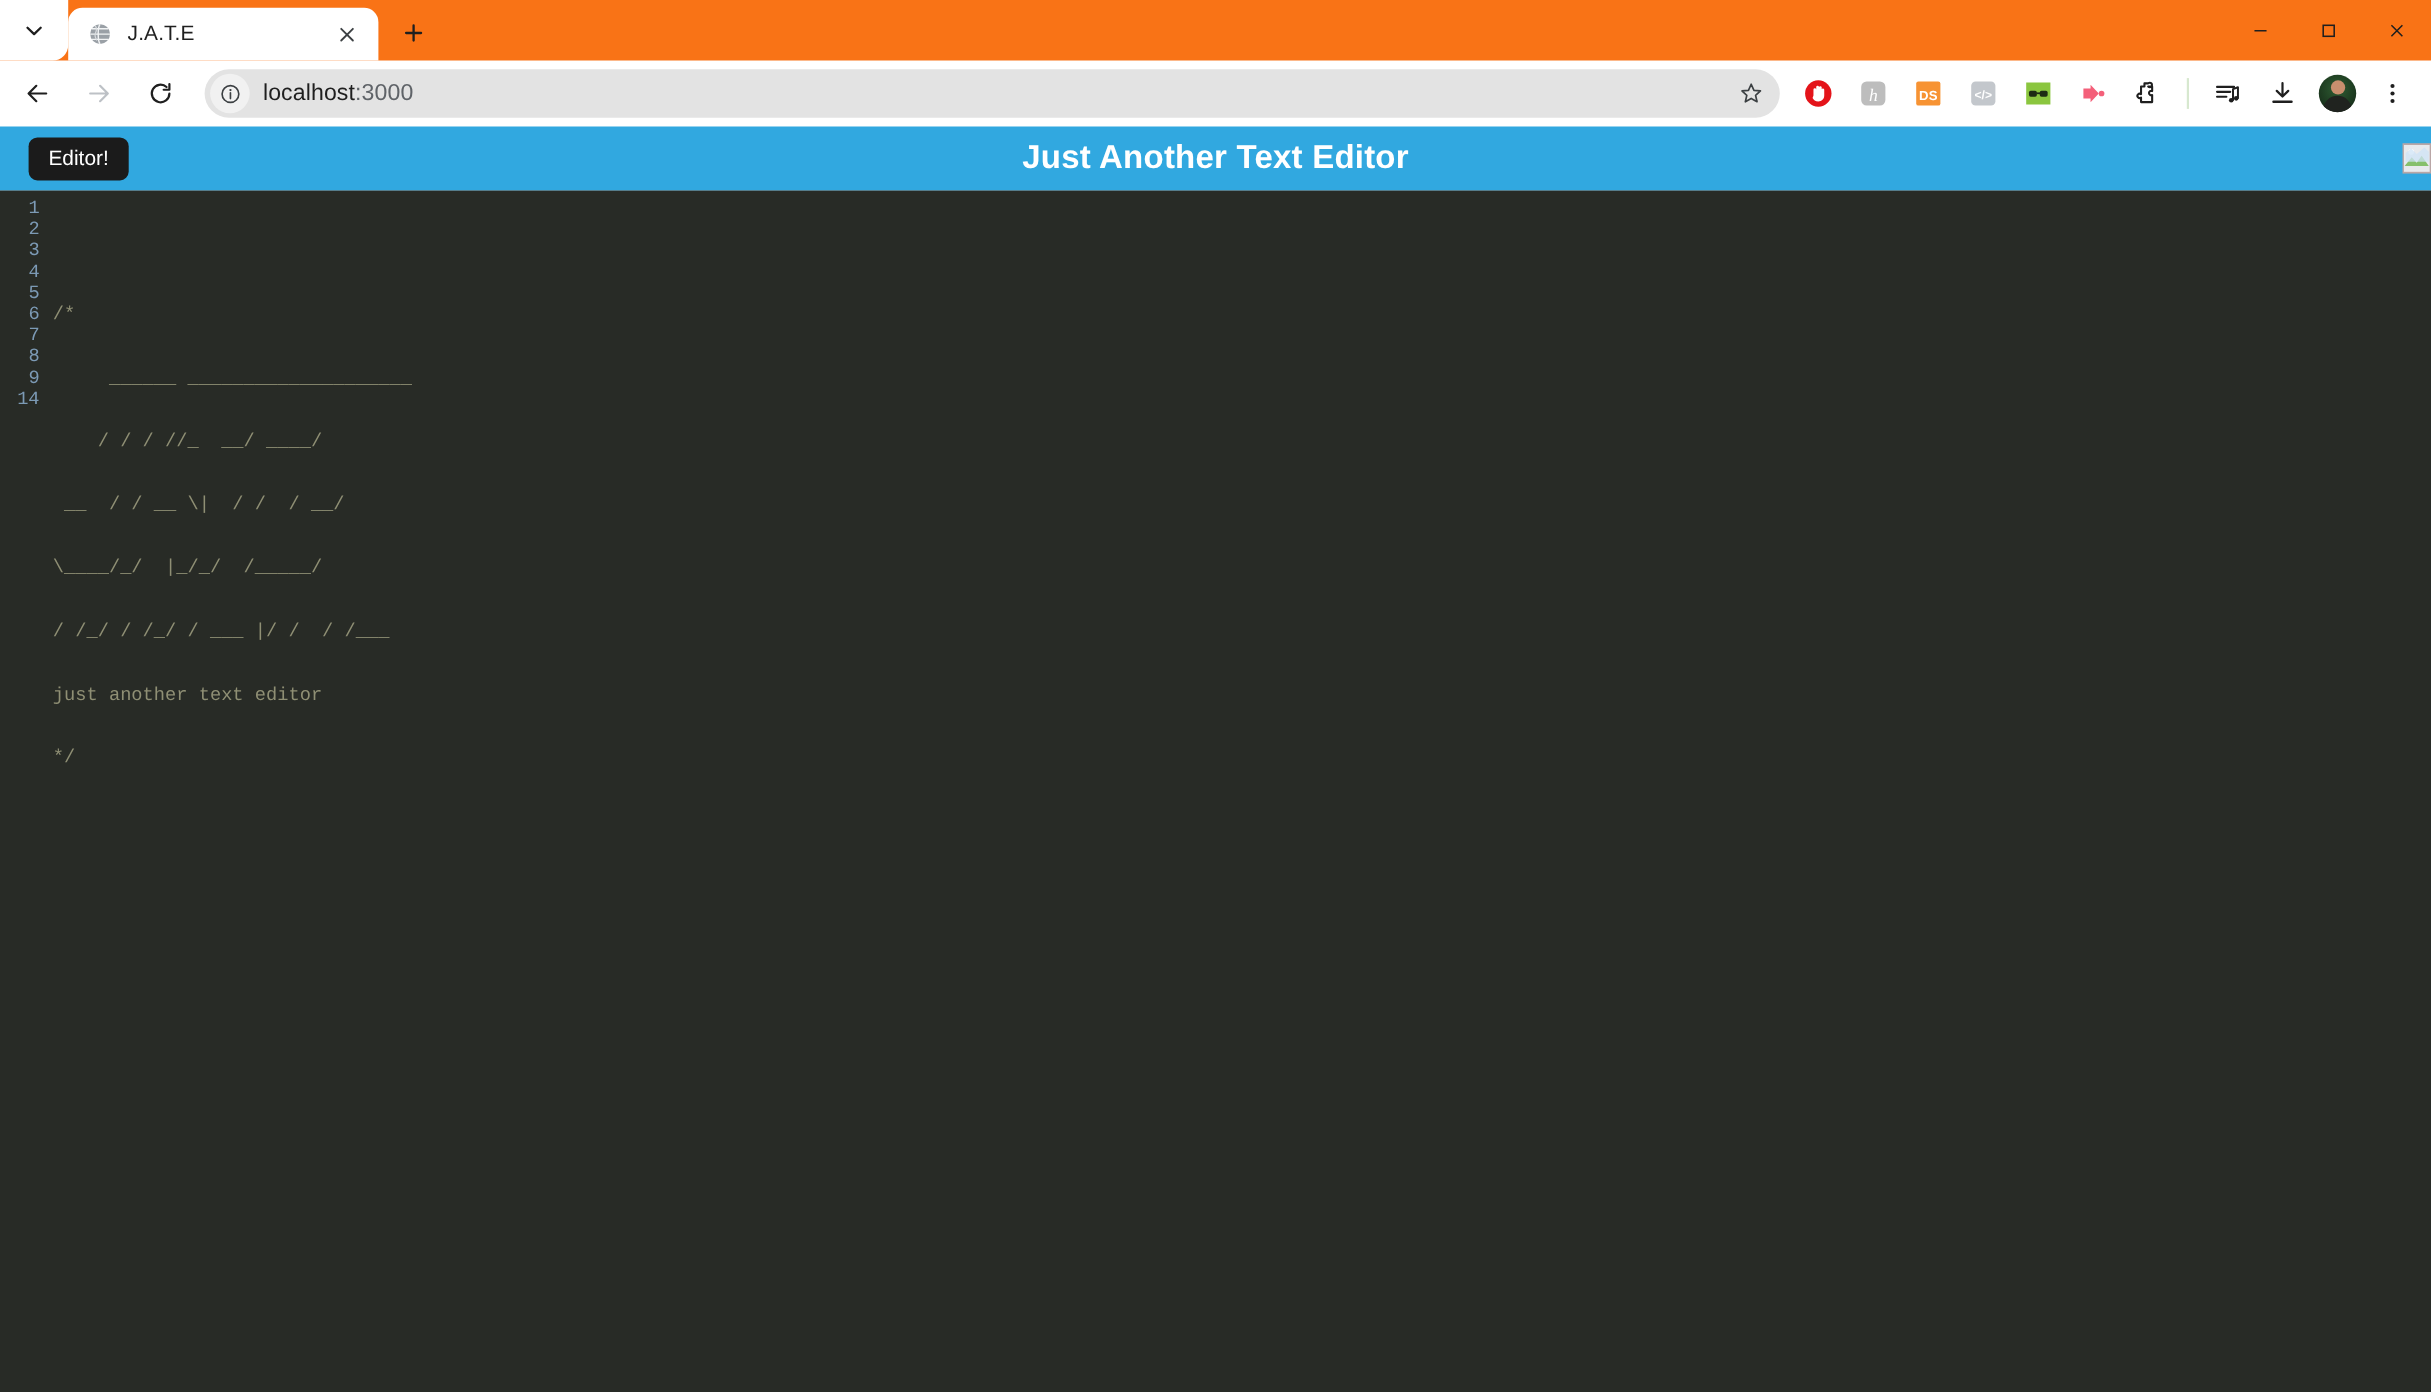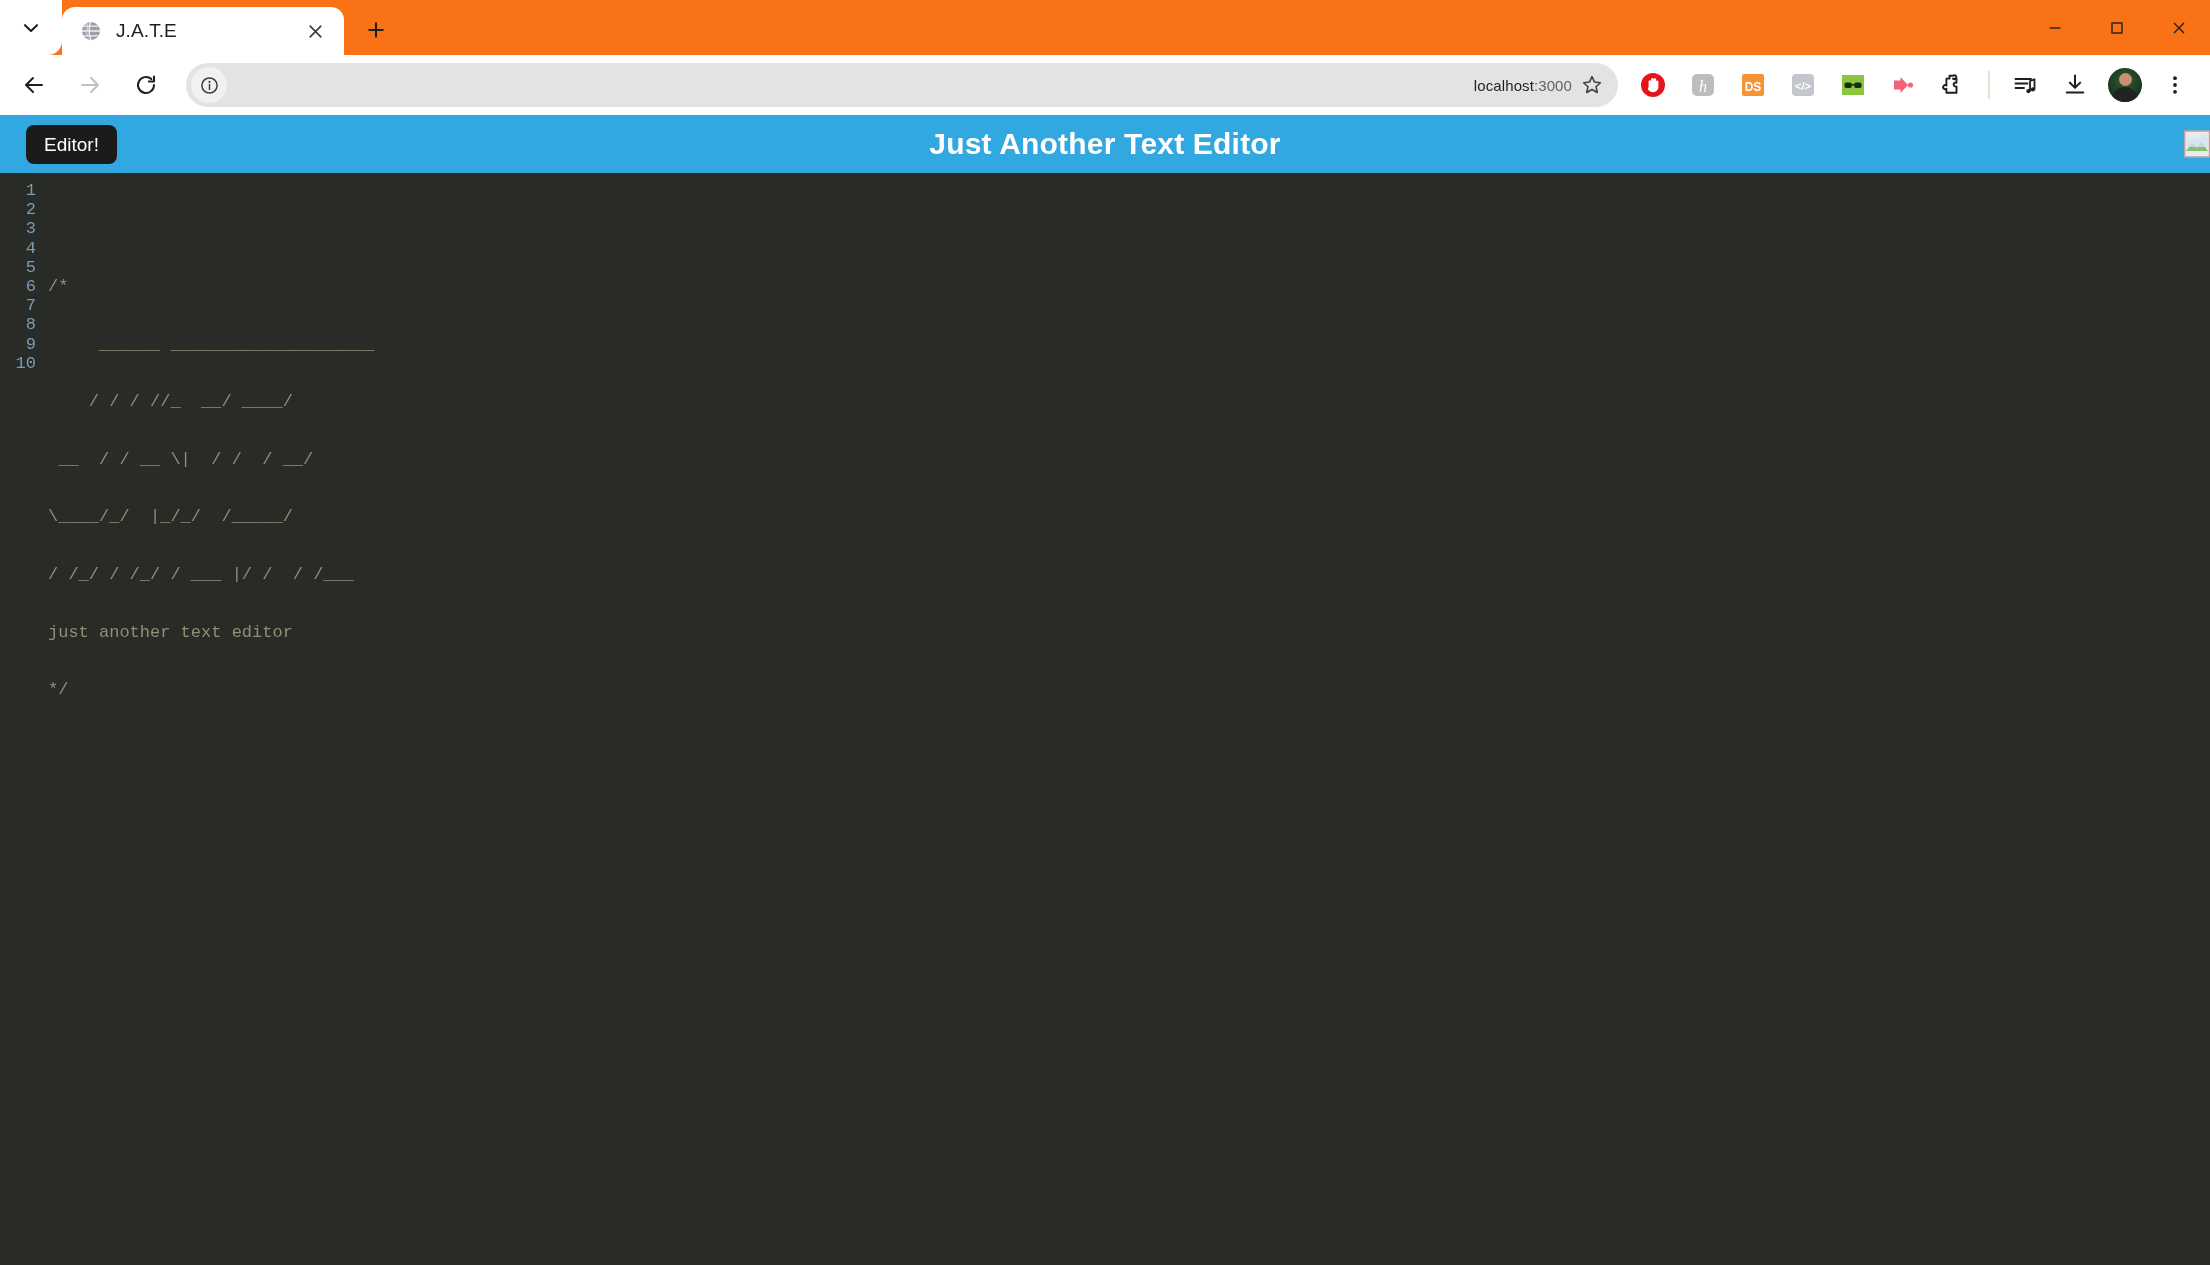--- a/index.html
+++ b/index.html
@@ -115,27 +115,26 @@
   .omni-info {
     width: 36px; height: 36px; flex: 0 0 36px;
     border-radius: 50%;
     background: #f1f1f1;
     display: flex; align-items: center; justify-content: center;
     margin-right: 12px;
     cursor: pointer;
   }
   .omni-url {
     flex: 1 1 auto;
-    font-size: 15px;
+    font-size: 21px;
     color: #1f1f1f;
     white-space: nowrap;
     overflow: hidden;
     min-width: 0;
     letter-spacing: .1px;
-    text-align: right;
   }
   .omni-url .port { color: #5f6368; }
   .omni-star {
     width: 40px; height: 40px; flex: 0 0 40px;
     border-radius: 50%;
     display: flex; align-items: center; justify-content: center;
     cursor: pointer;
   }
 
   .ext-icon {
@@ -437,21 +436,21 @@
       <div class="gutter">
         <div>1</div>
         <div>2</div>
         <div>3</div>
         <div>4</div>
         <div>5</div>
         <div>6</div>
         <div>7</div>
         <div>8</div>
         <div>9</div>
-        <div>10</div>
+        <div>14</div>
       </div>
       <div class="code">
         <div></div>
         <div>/*</div>
         <div>     ______ ____________________</div>
         <div>    / / / //_  __/ ____/</div>
         <div> __  / / __ \|  / /  / __/</div>
         <div>\____/_/  |_/_/  /_____/</div>
         <div>/ /_/ / /_/ / ___ |/ /  / /___</div>
         <div>just another text editor</div>

